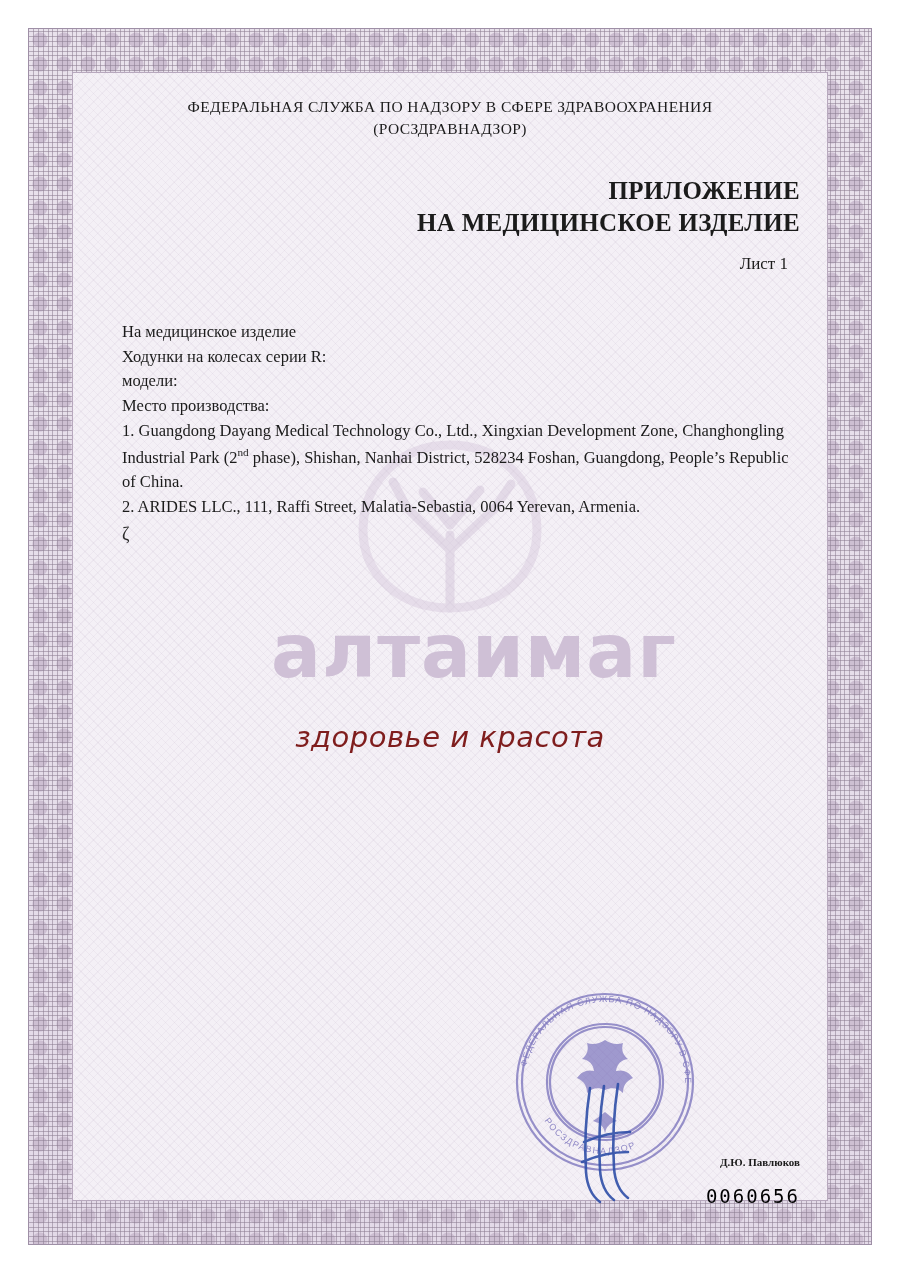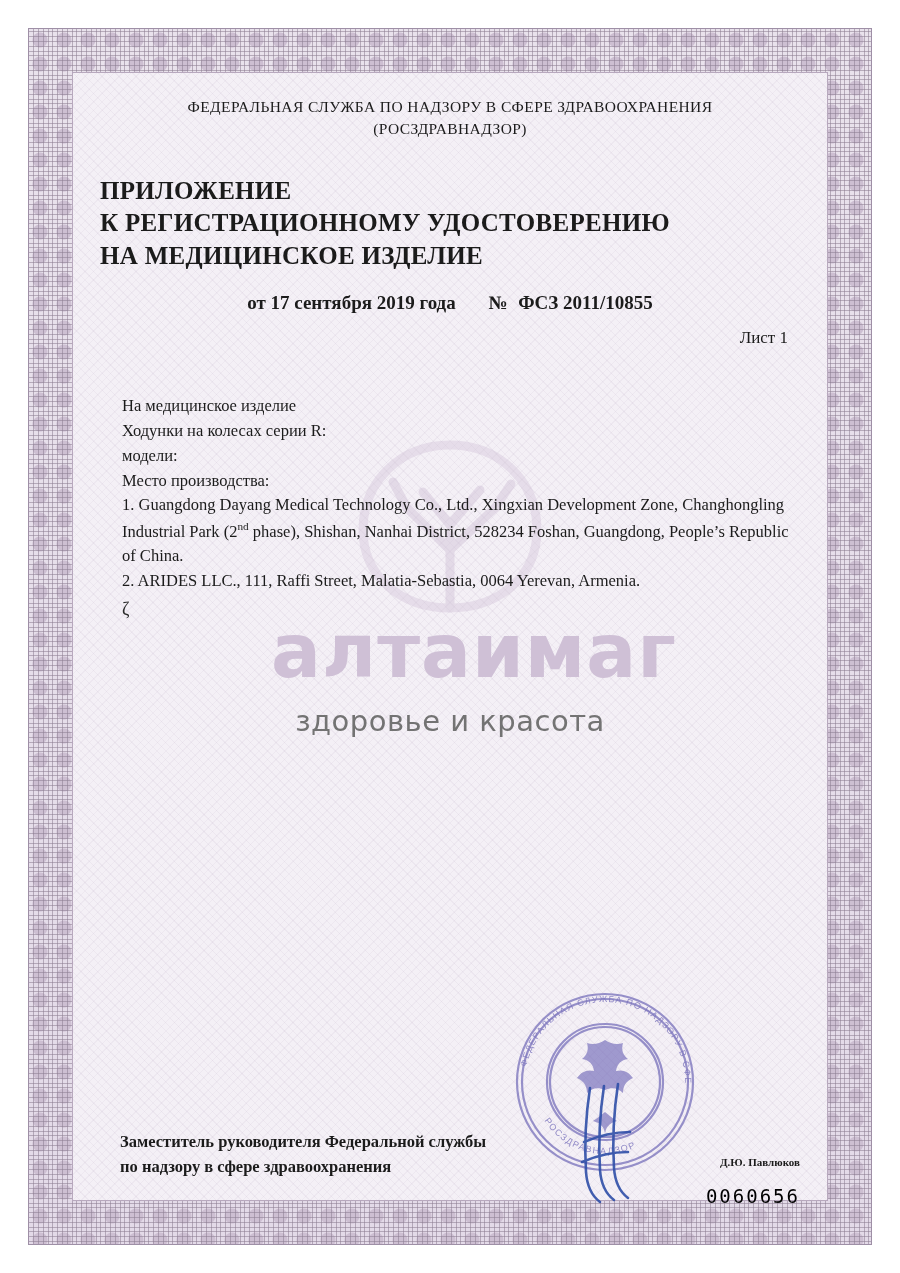--- a/index.html
+++ b/index.html
@@ -96,43 +96,44 @@
     font-weight: 700;
     color: #cfc0d6;
     letter-spacing: 1px;
     line-height: 1;
     margin-top: -6px;
     padding-left: 48px;
   }
   .wm-sub {
     font-family: "DejaVu Sans", sans-serif;
     font-size: 29px;
-    color: #737373;
+    color: #7f1d1d;
     letter-spacing: 0.5px;
-    margin-top: 16px;
+    margin-top: 32px;
+    font-style: italic;
   }
 
   
   .content {
     position: absolute;
     left: 100px;
     top: 96px;
     width: 700px;
   }
 
   .agency {
     text-align: center;
     font-size: 15.5px;
     letter-spacing: 0.4px;
     line-height: 1.45;
   }
   .agency div:first-child { font-variant: small-caps; }
 
   .doc-title {
-    text-align: left;
+    text-align: right;
     font-weight: 700;
     font-size: 26px;
     line-height: 1.3;
     margin-top: 34px;
     letter-spacing: 0.3px;
   }
   .doc-title .l1 { font-size: 25px; }
   .doc-title .l2 { font-size: 25px; }
   .doc-title .l3 { font-size: 25px; }
 
@@ -252,29 +253,23 @@
 
   <div class="content">
 
     <div class="agency">
       <div>ФЕДЕРАЛЬНАЯ СЛУЖБА ПО НАДЗОРУ В СФЕРЕ ЗДРАВООХРАНЕНИЯ</div>
       <div>(РОСЗДРАВНАДЗОР)</div>
     </div>
 
     <div class="doc-title">
       <div class="l1">ПРИЛОЖЕНИЕ</div>
-      <div class="l2">К РЕГИСТРАЦИОННОМУ УДОСТОВЕРЕНИЮ</div>
       <div class="l3">НА МЕДИЦИНСКОЕ ИЗДЕЛИЕ</div>
     </div>
 
-    <div class="doc-meta">
-      <span class="date">от  17 сентября 2019 года</span>
-      <span class="num-label">№</span>
-      <span>ФСЗ 2011/10855</span>
-    </div>
 
     <div class="sheet-no">Лист  1</div>
 
     <div class="body-block">
       <div>На медицинское изделие</div>
       <div class="strong">Ходунки на колесах серии R:</div>
       <div>модели:</div>
       <div>Место производства:</div>
       <div class="manu-line">
         <span>1. Guangdong Dayang Medical Technology Co., Ltd., Xingxian Development Zone, Changhongling Industrial Park (2</span><sup>nd</sup><span> phase), Shishan, Nanhai District, 528234 Foshan, Guangdong, People’s Republic of China.</span>
@@ -314,21 +309,17 @@
         <path d="M30 8 C26 34 24 60 26 92 C27 106 32 116 40 122"></path>
         <path d="M44 6 C40 32 38 58 40 90 C41 104 46 114 54 120"></path>
         <path d="M58 4 C54 30 52 56 54 88 C55 102 60 112 68 118"></path>
         <path d="M24 62 C38 56 54 52 70 52"></path>
         <path d="M22 82 C36 76 52 72 68 72"></path>
       </g>
     </svg>
   </div>
 
   <div class="footer">
-    <div class="footer-title">
-      <div>Заместитель руководителя Федеральной службы</div>
-      <div>по надзору в сфере здравоохранения</div>
-    </div>
     <div class="signer">Д.Ю. Павлюков</div>
     <div class="serial">0060656</div>
   </div>
 
 </div>
 
 </body></html>

